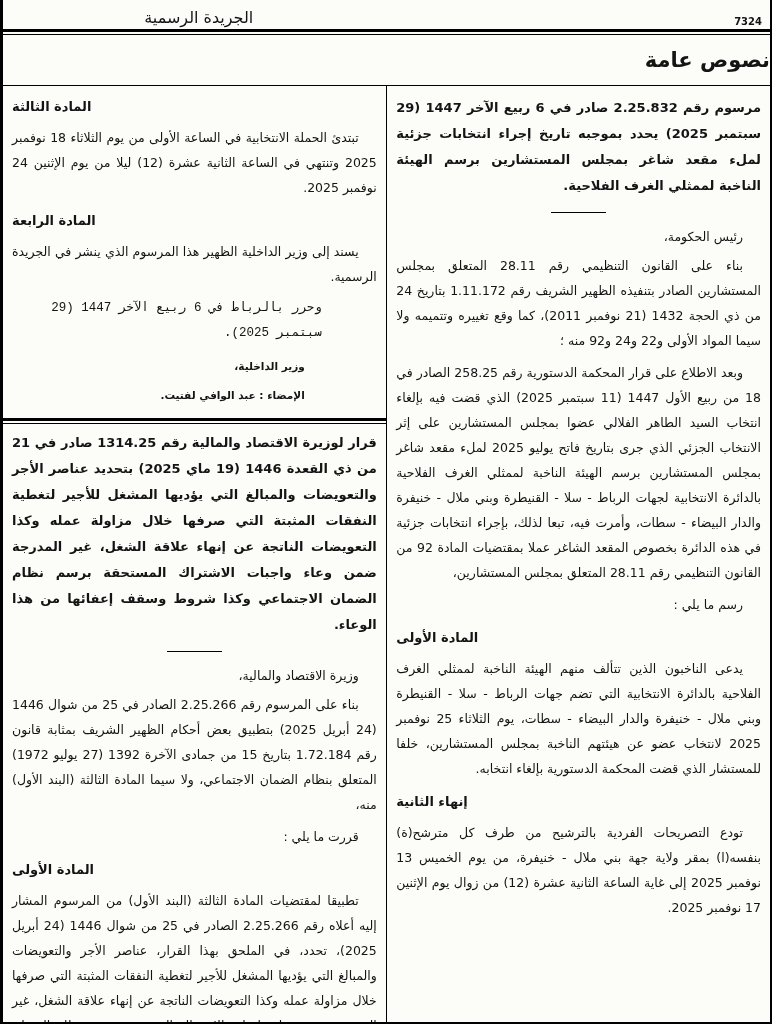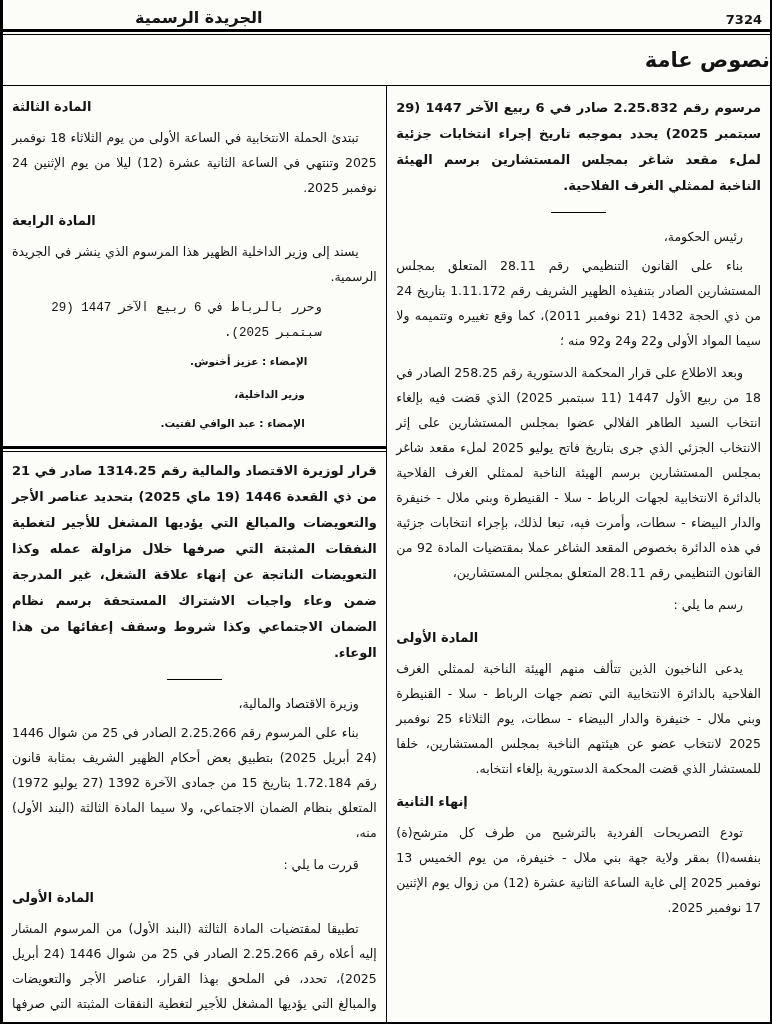--- a/index.html
+++ b/index.html
@@ -19,22 +19,22 @@
     overflow:hidden;
   }
   
   .masthead {
     height:24px;
     display:flex; align-items:flex-end;
     padding:3px 8px 2px;
     flex:0 0 auto;
   }
   .mh-cell { flex:1 1 0; white-space:nowrap; }
-  .mh-pageno { font-size:13px; font-weight:bold; }
-  .mh-title  { text-align:center; font-size:16px; font-weight:bold; }
+  .mh-pageno { font-size:10px; font-weight:bold; }
+  .mh-title  { text-align:center; font-size:16px; font-weight:normal; }
   .mh-issue  { text-align:left; font-size:11px; font-weight:bold; }
   .double-rule {
     flex:0 0 auto;
     height:2px;
     border-top:3px solid #000;
     border-bottom:1.5px solid #000;
   }
   
   .section-band {
     flex:0 0 auto;
@@ -132,21 +132,20 @@
     </section>
 
     <div class="col-divider"></div>
 
     <section class="col col-left">
       <h2 class="article-heading" style="margin-top:2px;">المادة الثالثة</h2>
       <p class="article-body">تبتدئ الحملة الانتخابية في الساعة الأولى من يوم الثلاثاء 18 نوفمبر 2025 وتنتهي في الساعة الثانية عشرة (12) ليلا من يوم الإثنين 24 نوفمبر 2025.</p>
       <h2 class="article-heading">المادة الرابعة</h2>
       <p class="article-body">يسند إلى وزير الداخلية الظهير هذا المرسوم الذي ينشر في الجريدة الرسمية.</p>
       <p class="dateline">وحرر بالرباط في 6 ربيع الآخر 1447 (29 سبتمبر 2025).</p>
-      <p class="sig-pm">الإمضاء : عزيز أخنوش.</p>
       <div class="countersign">
         <div>وزير الداخلية،</div>
         <div>الإمضاء : عبد الوافي لفتيت.</div>
       </div>
       <div class="section-sep"></div>
       <p class="decree-title">قرار لوزيرة الاقتصاد والمالية رقم 1314.25 صادر في 21 من ذي القعدة 1446 (19 ماي 2025) بتحديد عناصر الأجر والتعويضات والمبالغ التي يؤديها المشغل للأجير لتغطية النفقات المثبتة التي صرفها خلال مزاولة عمله وكذا التعويضات الناتجة عن إنهاء علاقة الشغل، غير المدرجة ضمن وعاء واجبات الاشتراك المستحقة برسم نظام الضمان الاجتماعي وكذا شروط وسقف إعفائها من هذا الوعاء.</p>
       <div class="short-rule"></div>
       <p class="opener">وزيرة الاقتصاد والمالية،</p>
       <p class="recital">بناء على المرسوم رقم 2.25.266 الصادر في 25 من شوال 1446 (24 أبريل 2025) بتطبيق بعض أحكام الظهير الشريف بمثابة قانون رقم 1.72.184 بتاريخ 15 من جمادى الآخرة 1392 (27 يوليو 1972) المتعلق بنظام الضمان الاجتماعي، ولا سيما المادة الثالثة (البند الأول) منه،</p>
       <p class="enacting">قررت ما يلي :</p>

